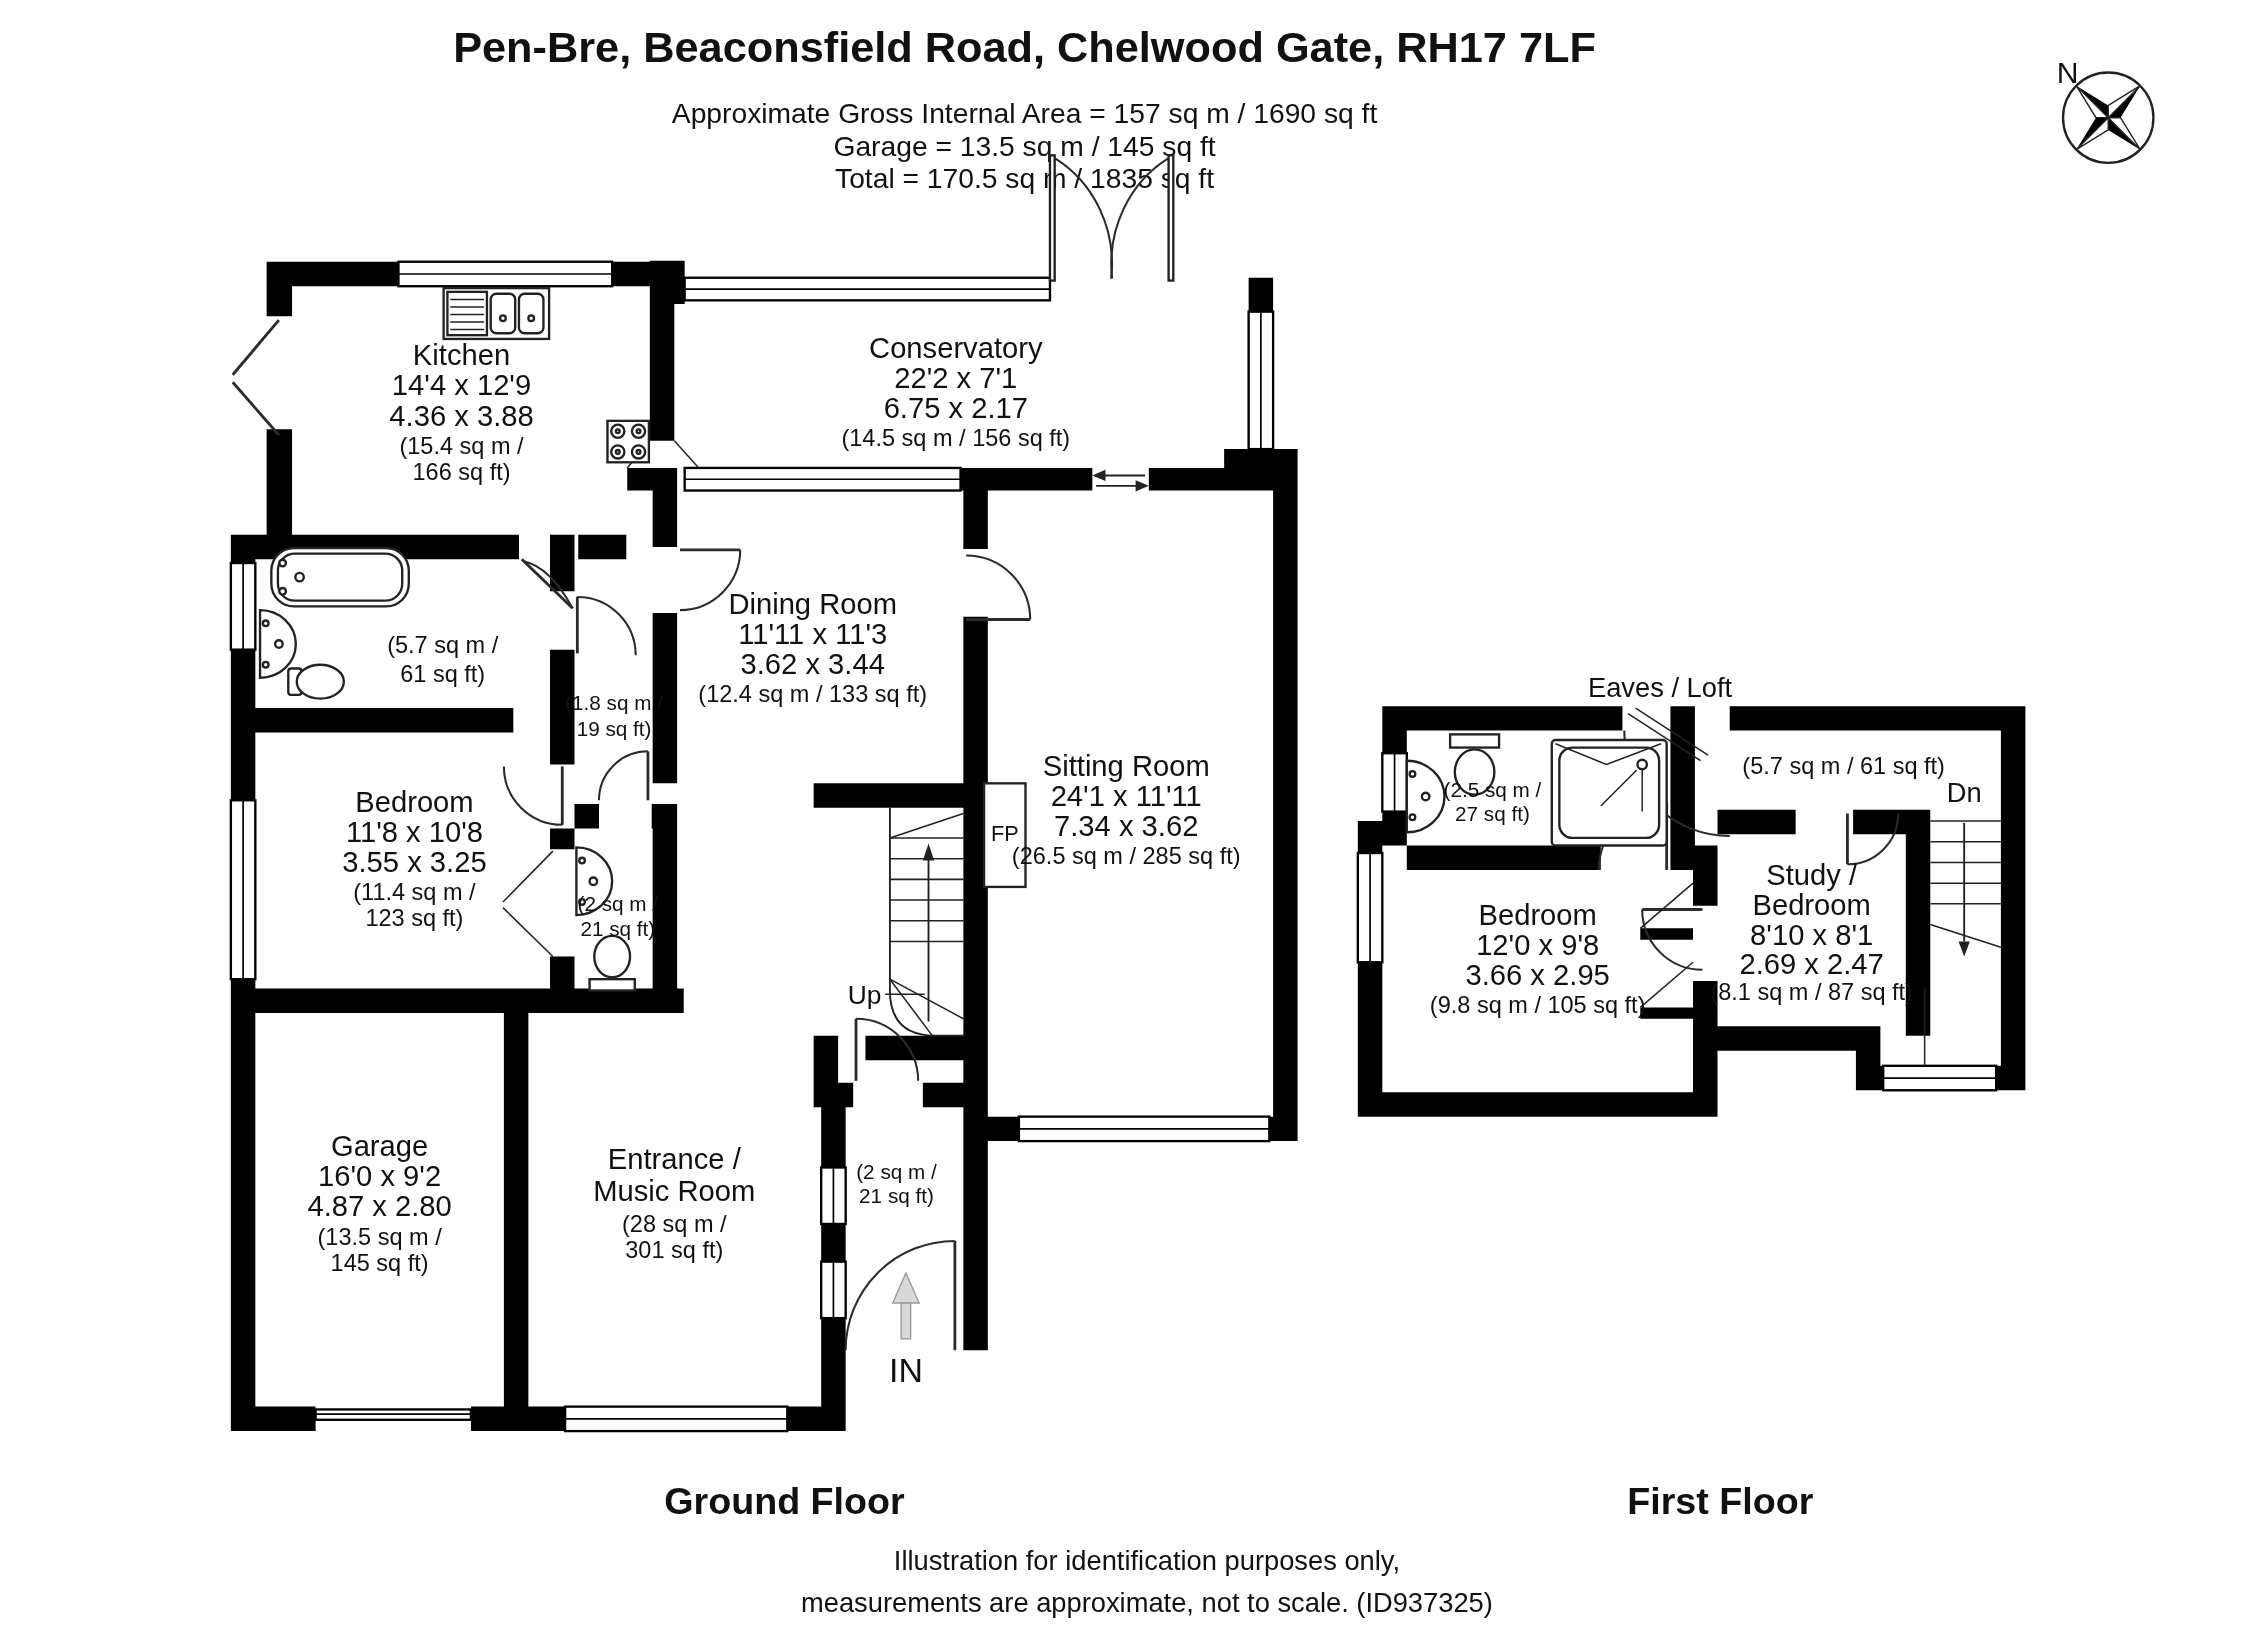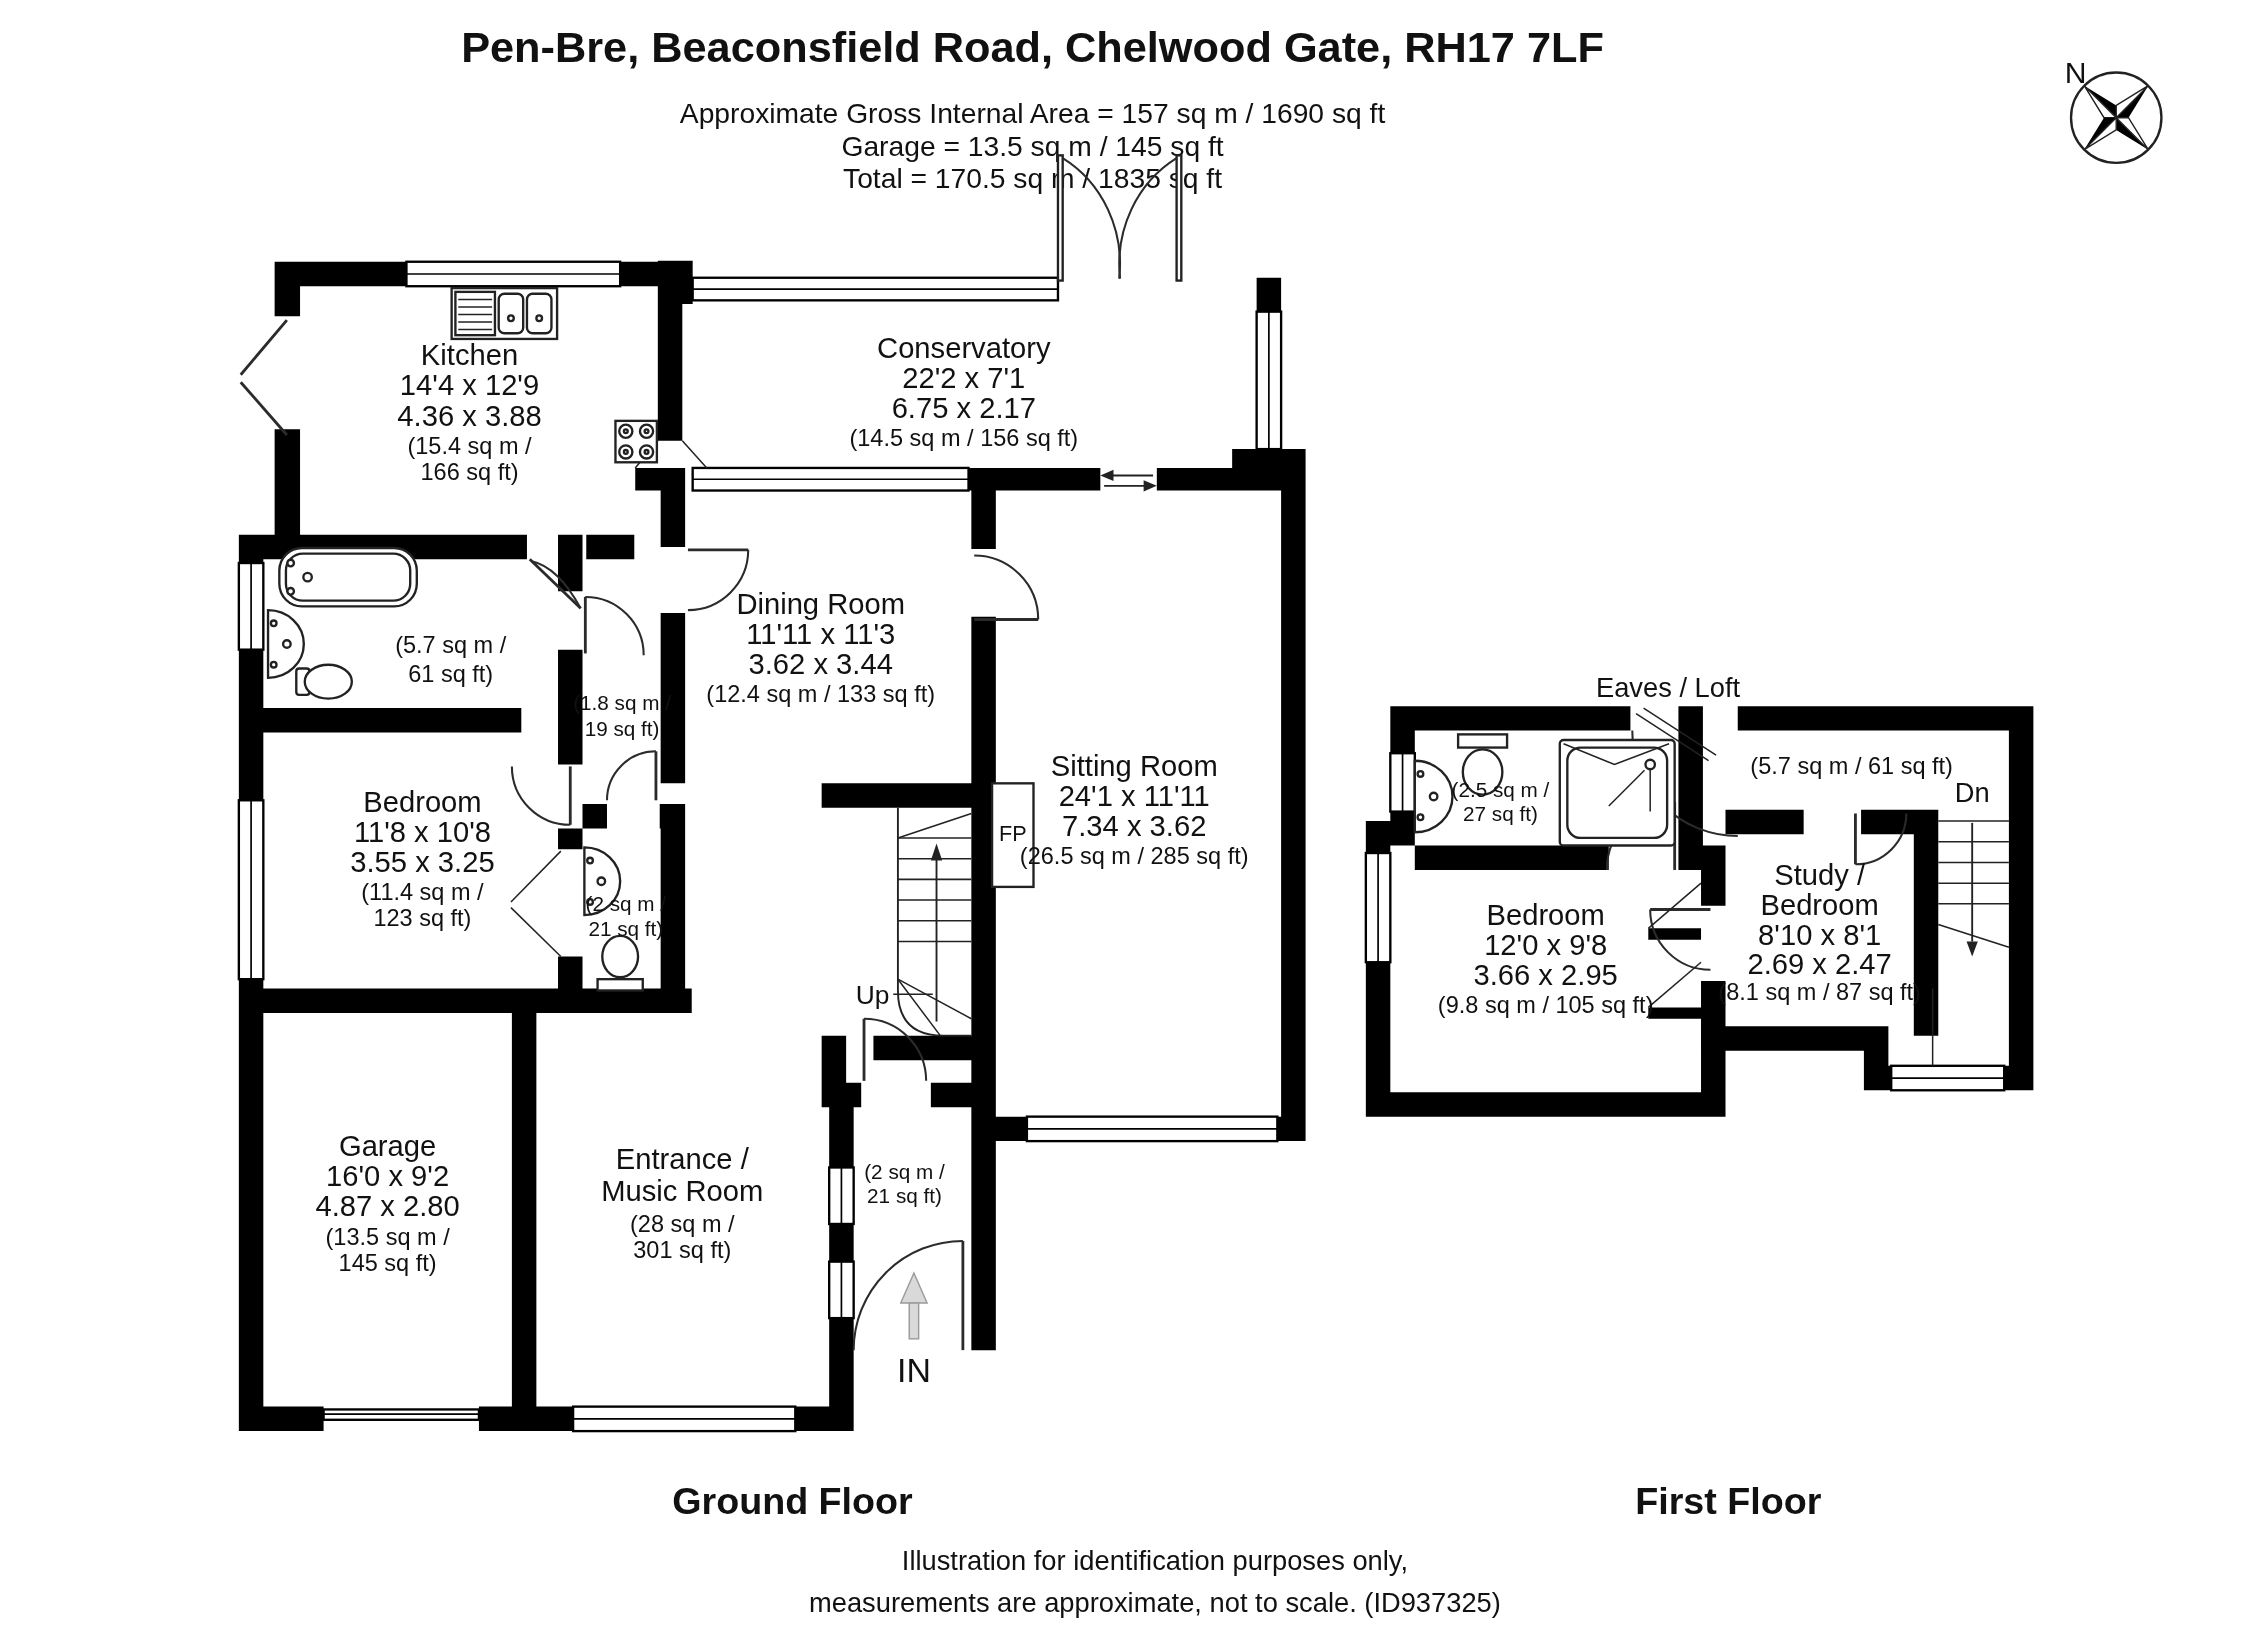--- a/index.html
+++ b/index.html
@@ -1,16 +1,16 @@
 <!DOCTYPE html>
 <html style="font-size:15px"><head>
 <meta charset="utf-8">
 <style>
   html,body{margin:0;padding:0;background:#fff;}
-  .page{width:2012px;height:1642px;position:relative;background:#fff;font-family:"Liberation Sans",sans-serif;padding-left:8px;}
+  .page{width:2012px;height:1642px;position:relative;background:#fff;font-family:"Liberation Sans",sans-serif;}
   svg{display:block;}
   text{fill:#111;text-anchor:middle;font-family:"Liberation Sans",sans-serif;}
   .t1{font-size:46px;font-weight:bold;}
   .t2{font-size:30px;}
   .ft{font-size:40px;font-weight:bold;}
   .foot{font-size:29px;}
   .rn{font-size:31px;}
   .rd{font-size:31px;}
   .ra{font-size:25px;}
   .rs{font-size:22px;}

